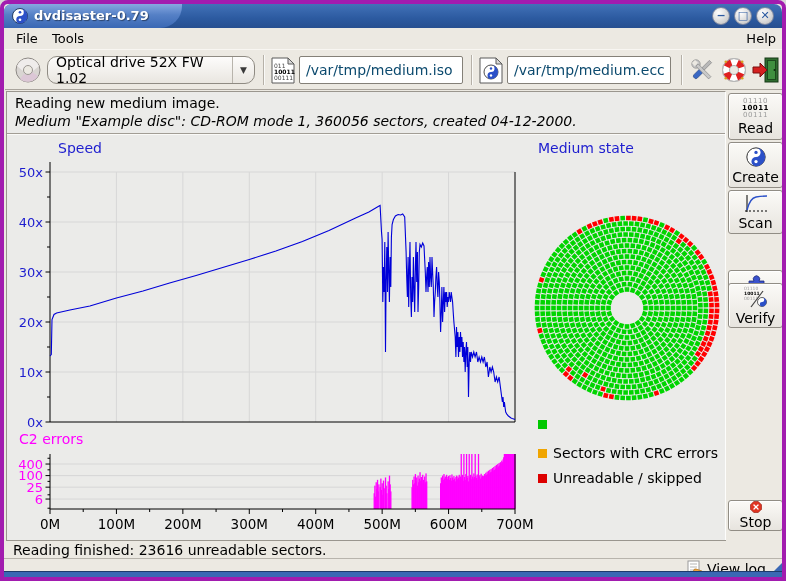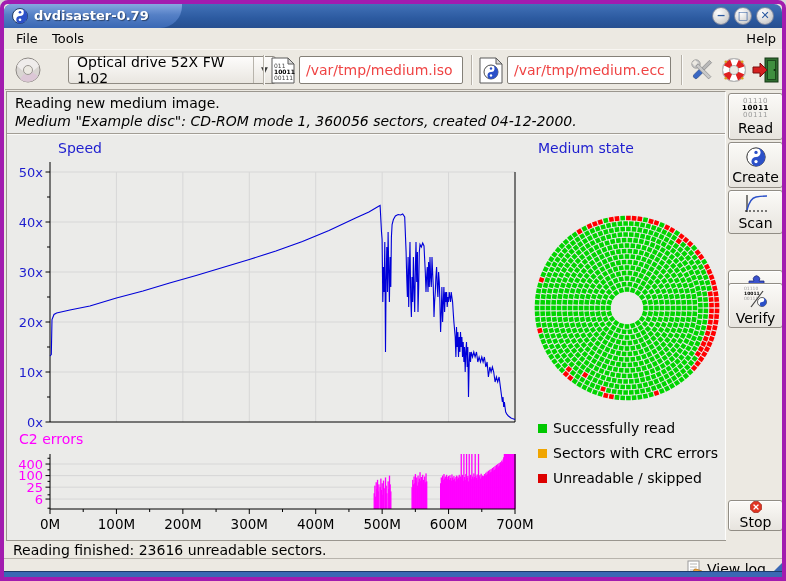--- a/index.html
+++ b/index.html
@@ -30,27 +30,27 @@
   
   .menubar { position:absolute; left:1px; top:24px; width:784px; height:21px; background:#ece9e2; }
   .menu-item { position:absolute; top:2px; padding:1px 5px; }
   
   .toolbar { position:absolute; left:1px; top:45px; width:784px; height:41px; background:#ece9e2;
     border-top:1px solid #f8f6f2; border-bottom:1px solid #a9a49c; }
   .tsep { position:absolute; top:5px; width:2px; height:30px;
     border-left:1px solid #b6b1a8; border-right:1px solid #fafaf8; }
   .combo { position:absolute; left:42px; top:6px; width:208px; height:28px;
     background:linear-gradient(180deg,#fdfcfb,#e9e6e0);
-    border:1px solid #8f8b83; border-radius:3px; display:flex; align-items:center;margin-left:21px; }
+    border:1px solid #8f8b83; border-radius:10px; display:flex; align-items:center; }
   .combo-label { flex:1; padding-left:8px; font-size:14px; }
   .combo-arrow { width:22px; height:100%; border-left:1px solid #b8b4ac; display:flex;
     align-items:center; justify-content:center; color:#3a3a3a; font-size:9px; }
   .pathbox { position:absolute; top:6px; height:28px; background:#fff;
     border:1px solid #848078; border-radius:2px; font-size:14px; padding:4px 6px;
-    font-family:"DejaVu Sans","Liberation Sans",sans-serif; color:#ef4444; }
+    font-family:"DejaVu Sans","Liberation Sans",sans-serif; color:#0c4a6e; }
   .toolbtn { position:absolute; top:5px; width:30px; height:30px; display:flex;
     align-items:center; justify-content:center; }
   .file-icon { position:absolute; top:7px; width:24px; height:27px; }
   
   .main-panel { position:absolute; left:2px; top:87px; width:720px; height:449px;
     background:#ebebe9; border-left:1px solid #9a968e; border-top:1px solid #9a968e;
     border-right:1px solid #fdfdfc; }
   .status-line1 { position:absolute; left:8px; top:3px; font-size:14px; }
   .status-line2 { position:absolute; left:8px; top:21px; font-size:14px; font-style:italic; }
   .status-sep { position:absolute; left:0; top:41px; width:100%; height:2px;
@@ -1249,21 +1249,20 @@
         <rect x="98.4" y="110.3" width="4.6" height="4.6" transform="rotate(162.0 100.7 112.6)" fill="#00d400"></rect>
         <rect x="92.7" y="111.2" width="4.6" height="4.6" transform="rotate(180.0 95.0 113.5)" fill="#00d400"></rect>
         <rect x="87.0" y="110.3" width="4.6" height="4.6" transform="rotate(198.0 89.3 112.6)" fill="#00d400"></rect>
         <rect x="81.8" y="107.7" width="4.6" height="4.6" transform="rotate(216.0 84.1 110.0)" fill="#00d400"></rect>
         <rect x="77.7" y="103.6" width="4.6" height="4.6" transform="rotate(234.0 80.0 105.9)" fill="#00d400"></rect>
         <rect x="75.1" y="98.4" width="4.6" height="4.6" transform="rotate(252.0 77.4 100.7)" fill="#00d400"></rect>
       </svg>
 
     <div class="legend-item" style="top:328px;">
       <span class="legend-swatch" style="background: rgb(0, 200, 0);"></span>
-      <span>Successfully read</span>
     </div>
     <div class="legend-item" style="top:353px;">
       <span class="legend-swatch" style="background: rgb(240, 165, 0);"></span>
       <span>Sectors with CRC errors</span>
     </div>
     <div class="legend-item" style="top:378px;">
       <span class="legend-swatch" style="background: rgb(221, 0, 0);"></span>
       <span>Unreadable / skipped</span>
     </div>
   </div>

